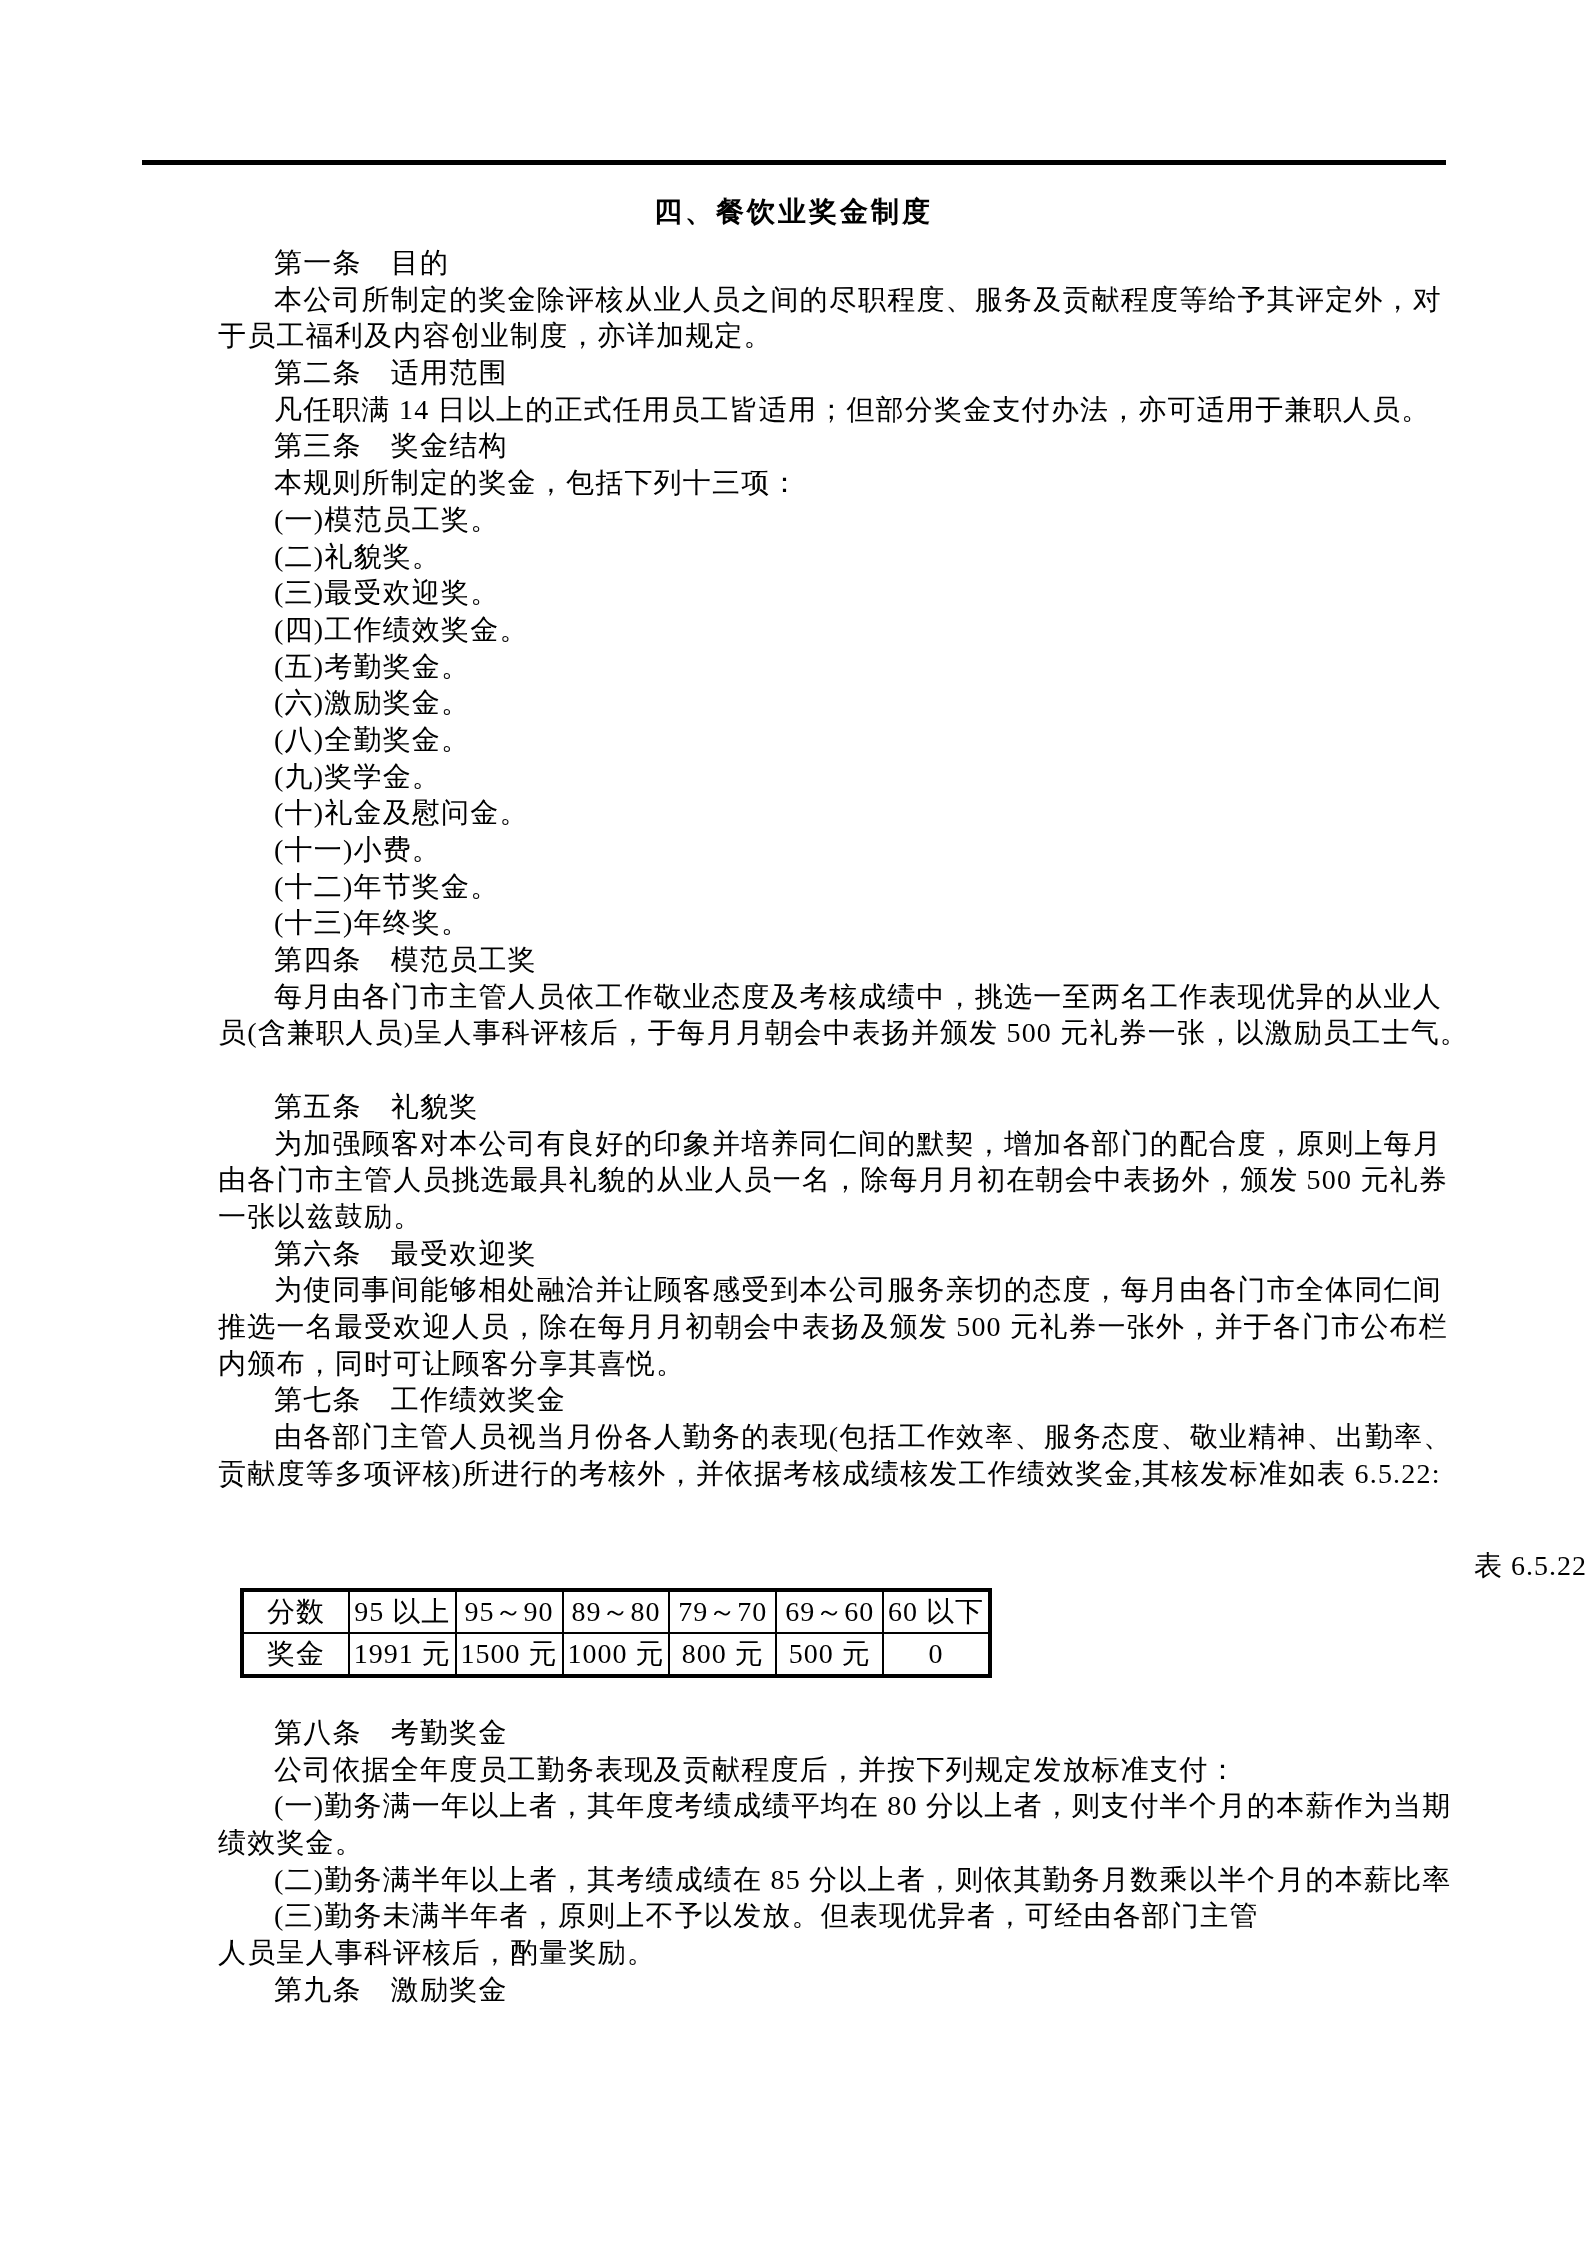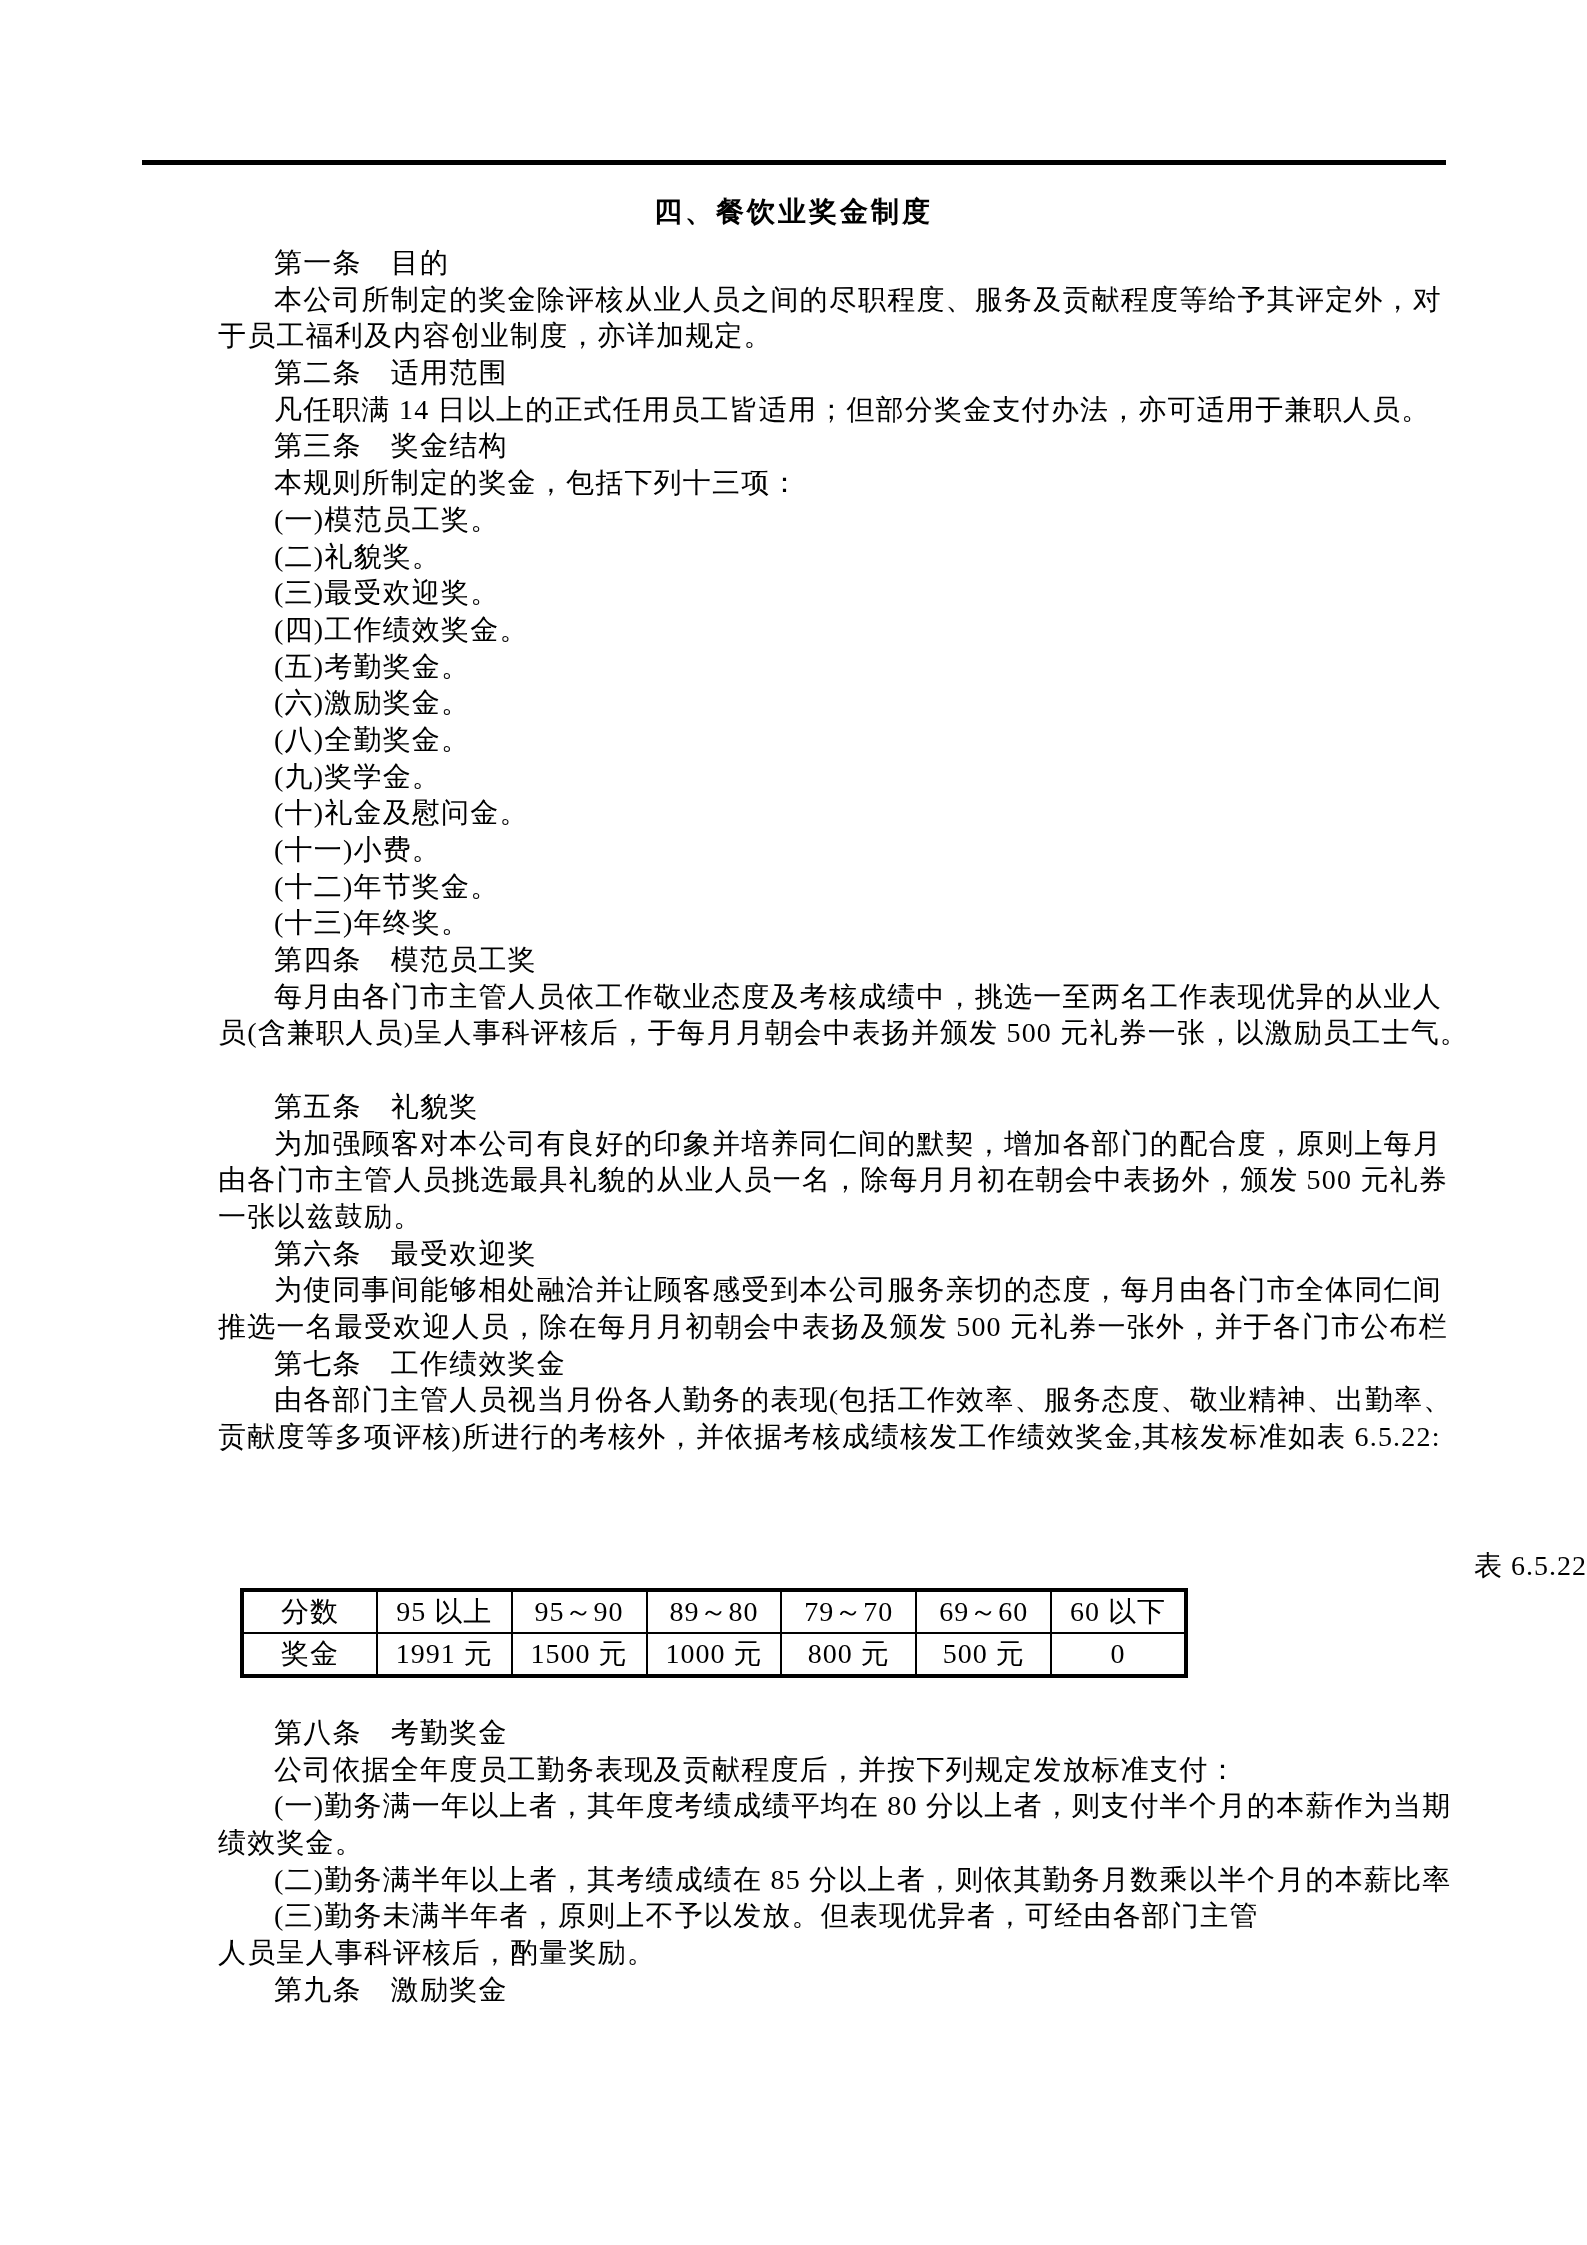--- a/index.html
+++ b/index.html
@@ -60,21 +60,21 @@
     width: 100%;
     text-align: right;
     font-size: 28px;
     letter-spacing: 1px;
     line-height: 34px;
   }
   table.score-table {
     position: absolute;
     left: 240px;
     top: 1588px;
-    width: 948px;
+    width: 752px;
     border-collapse: collapse;
     table-layout: fixed;
     border: 4px solid #000000;
   }
   table.score-table td {
     border: 2px solid #000000;
     text-align: center;
     vertical-align: middle;
     font-size: 28px;
     letter-spacing: 1px;
@@ -117,20 +117,21 @@
       <p class="line indent">每月由各门市主管人员依工作敬业态度及考核成绩中，挑选一至两名工作表现优异的从业人</p>
       <p class="line">员(含兼职人员)呈人事科评核后，于每月月朝会中表扬并颁发 500 元礼券一张，以激励员工士气。</p>
       <p class="line blank"></p>
       <p class="line indent">第五条　礼貌奖</p>
       <p class="line indent">为加强顾客对本公司有良好的印象并培养同仁间的默契，增加各部门的配合度，原则上每月</p>
       <p class="line">由各门市主管人员挑选最具礼貌的从业人员一名，除每月月初在朝会中表扬外，颁发 500 元礼券</p>
       <p class="line">一张以兹鼓励。</p>
       <p class="line indent">第六条　最受欢迎奖</p>
       <p class="line indent">为使同事间能够相处融洽并让顾客感受到本公司服务亲切的态度，每月由各门市全体同仁间</p>
       <p class="line">推选一名最受欢迎人员，除在每月月初朝会中表扬及颁发 500 元礼券一张外，并于各门市公布栏</p>
+      <p class="line">内颁布，同时可让顾客分享其喜悦。</p>
       <p class="line indent">第七条　工作绩效奖金</p>
       <p class="line indent">由各部门主管人员视当月份各人勤务的表现(包括工作效率、服务态度、敬业精神、出勤率、</p>
       <p class="line">贡献度等多项评核)所进行的考核外，并依据考核成绩核发工作绩效奖金,其核发标准如表 6.5.22:</p>
     </div>
 
   <div class="table-caption">表 6.5.22</div>
 
   <table class="score-table">
     <tbody>
         <tr>

